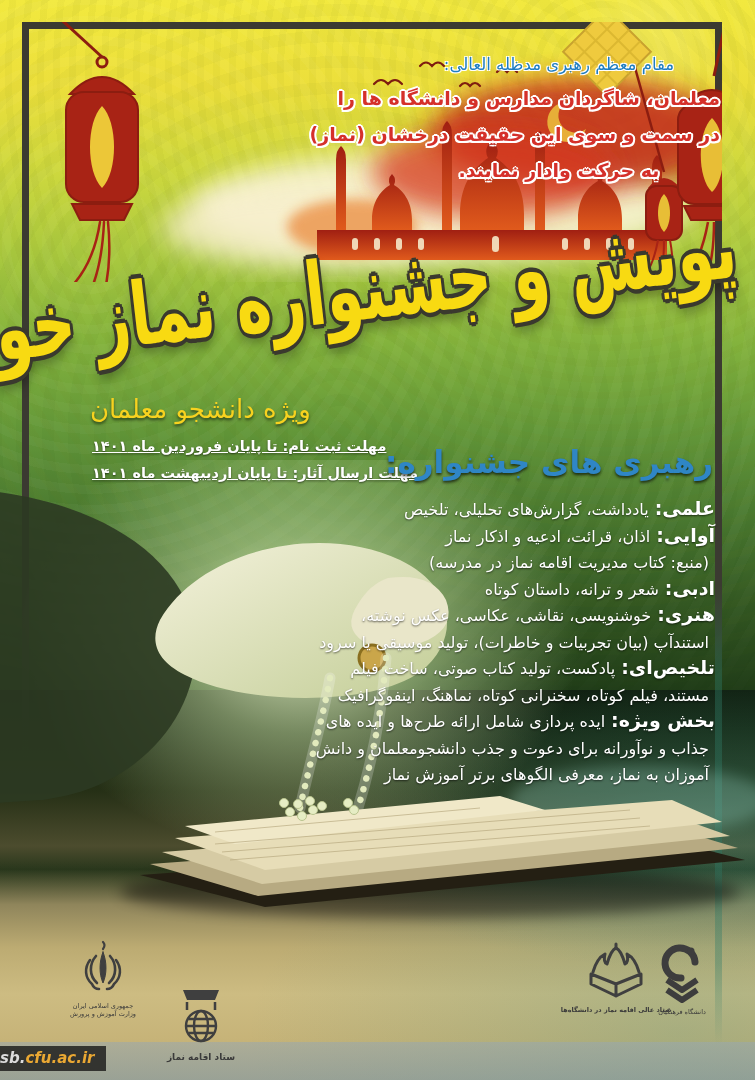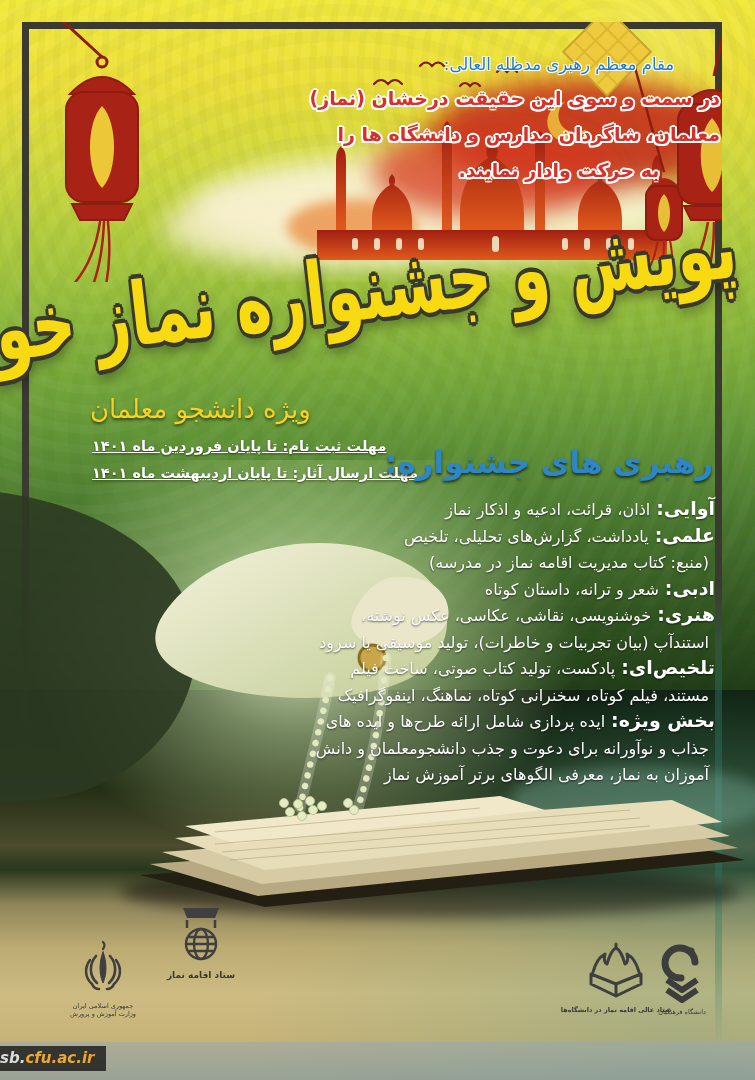--- a/index.html
+++ b/index.html
@@ -232,35 +232,35 @@
           <circle cx="310" cy="341" r="4.5"></circle>
         <circle cx="322" cy="346" r="4.5"></circle>
           <circle cx="354" cy="350" r="4.5"></circle>
           <circle cx="348" cy="343" r="4.5"></circle>
       </g>
     </g>
   </svg>
 
   <div class="quote">
     <div class="attr">مقام معظم رهبری مدظله العالی:</div>
+    <div class="q-line">معلمان، شاگردان مدارس و دانشگاه ها را</div>
     <div class="q-line">در سمت و سوی این حقیقت درخشان (نماز)</div>
-    <div class="q-line">معلمان، شاگردان مدارس و دانشگاه ها را</div>
     <div class="q-line">به حرکت وادار نمایند.</div>
   </div>
 
   <div class="title">پویش و جشنواره نماز خوب</div>
 
   <div class="subtitle">ویژه دانشجو معلمان</div>
   <div class="deadline d1">مهلت ثبت نام: تا پایان فروردین ماه ۱۴۰۱</div>
   <div class="deadline d2">مهلت ارسال آثار: تا پایان اردیبهشت ماه ۱۴۰۱</div>
 
   <div class="cat-heading">رهبری های جشنواره:</div>
   <div class="cat-list">
+    <div class="cat-line"><span class="lbl">علمی:</span><span>یادداشت، گزارش‌های تحلیلی، تلخیص</span></div>
     <div class="cat-line"><span class="lbl">آوایی:</span><span>اذان، قرائت، ادعیه و اذکار نماز</span></div>
-    <div class="cat-line"><span class="lbl">علمی:</span><span>یادداشت، گزارش‌های تحلیلی، تلخیص</span></div>
     <div class="cat-line"><span class="lbl"></span><span>(منبع: کتاب مدیریت اقامه نماز در مدرسه)</span></div>
     <div class="cat-line"><span class="lbl">ادبی:</span><span>شعر و ترانه، داستان کوتاه</span></div>
     <div class="cat-line"><span class="lbl">هنری:</span><span>خوشنویسی، نقاشی، عکاسی، عکس نوشته،</span></div>
     <div class="cat-line"><span class="lbl"></span><span>استندآپ (بیان تجربیات و خاطرات)، تولید موسیقی یا سرود</span></div>
     <div class="cat-line"><span class="lbl">تلخیص‌ای:</span><span>پادکست، تولید کتاب صوتی، ساخت فیلم</span></div>
     <div class="cat-line"><span class="lbl"></span><span>مستند، فیلم کوتاه، سخنرانی کوتاه، نماهنگ، اینفوگرافیک</span></div>
     <div class="cat-line"><span class="lbl">بخش ویژه:</span><span>ایده پردازی شامل ارائه طرح‌ها و ایده های</span></div>
     <div class="cat-line"><span class="lbl"></span><span>جذاب و نوآورانه برای دعوت و جذب دانشجومعلمان و دانش</span></div>
     <div class="cat-line"><span class="lbl"></span><span>آموزان به نماز، معرفی الگوهای برتر آموزش نماز</span></div>
   </div>
@@ -273,21 +273,21 @@
         <path d="M20 18 C13 26 13 38 21 45" stroke-width="2.6"></path>
         <path d="M14 22 C8 30 9 40 16 46 q2 5 7 5" stroke-width="2.6"></path>
         <path d="M34 18 C41 26 41 38 33 45" stroke-width="2.6"></path>
         <path d="M40 22 C46 30 45 40 38 46 q-2 5 -7 5" stroke-width="2.6"></path>
       </g>
     </svg>
     <div class="lab">جمهوری اسلامی ایران</div>
     <div class="lab">وزارت آموزش و پرورش</div>
   </div>
 
-  <div class="logo-item" style="left:158px;top:904px;width:86px;text-align:center;">
+  <div class="logo-item" style="left:158px;top:986px;width:86px;text-align:center;">
     <svg width="64" height="62" viewBox="0 0 64 62">
       <path d="M14 4 h36 l-4 10 h-28 z" fill="#3f3f3f"></path>
       <path d="M18 16 v8 M46 16 v8" stroke="#3f3f3f" stroke-width="2.5"></path>
       <g fill="none" stroke="#3f3f3f" stroke-width="2.4">
         <circle cx="32" cy="40" r="15"></circle>
         <ellipse cx="32" cy="40" rx="7" ry="15"></ellipse>
         <path d="M17 40 h30 M19.5 33 h25 M19.5 47 h25"></path>
       </g>
     </svg>
     <div class="lab big">ستاد اقامه نماز</div>

